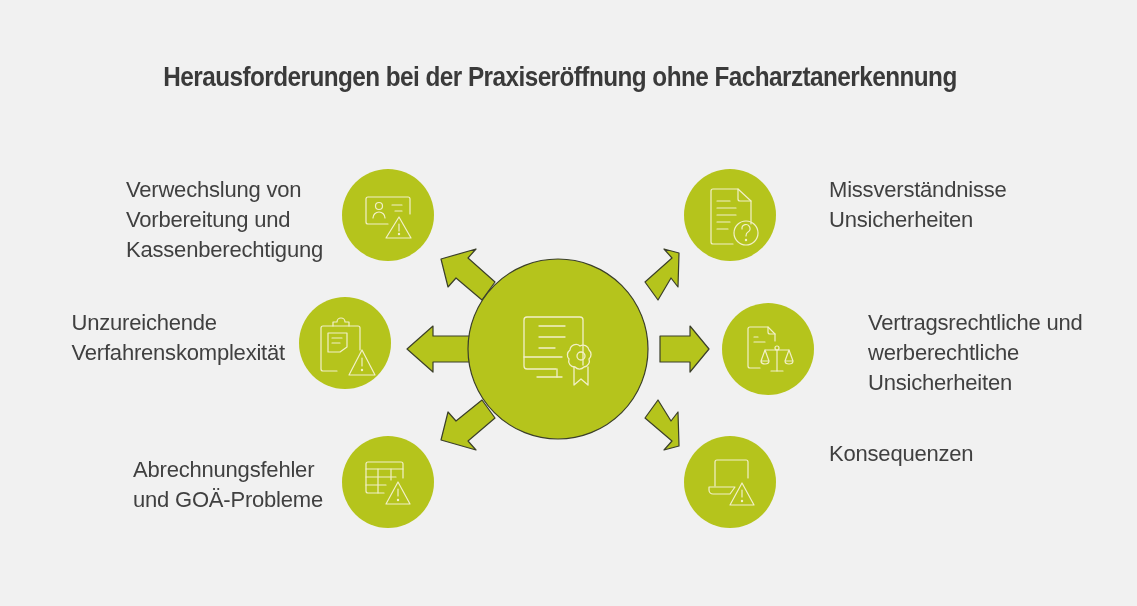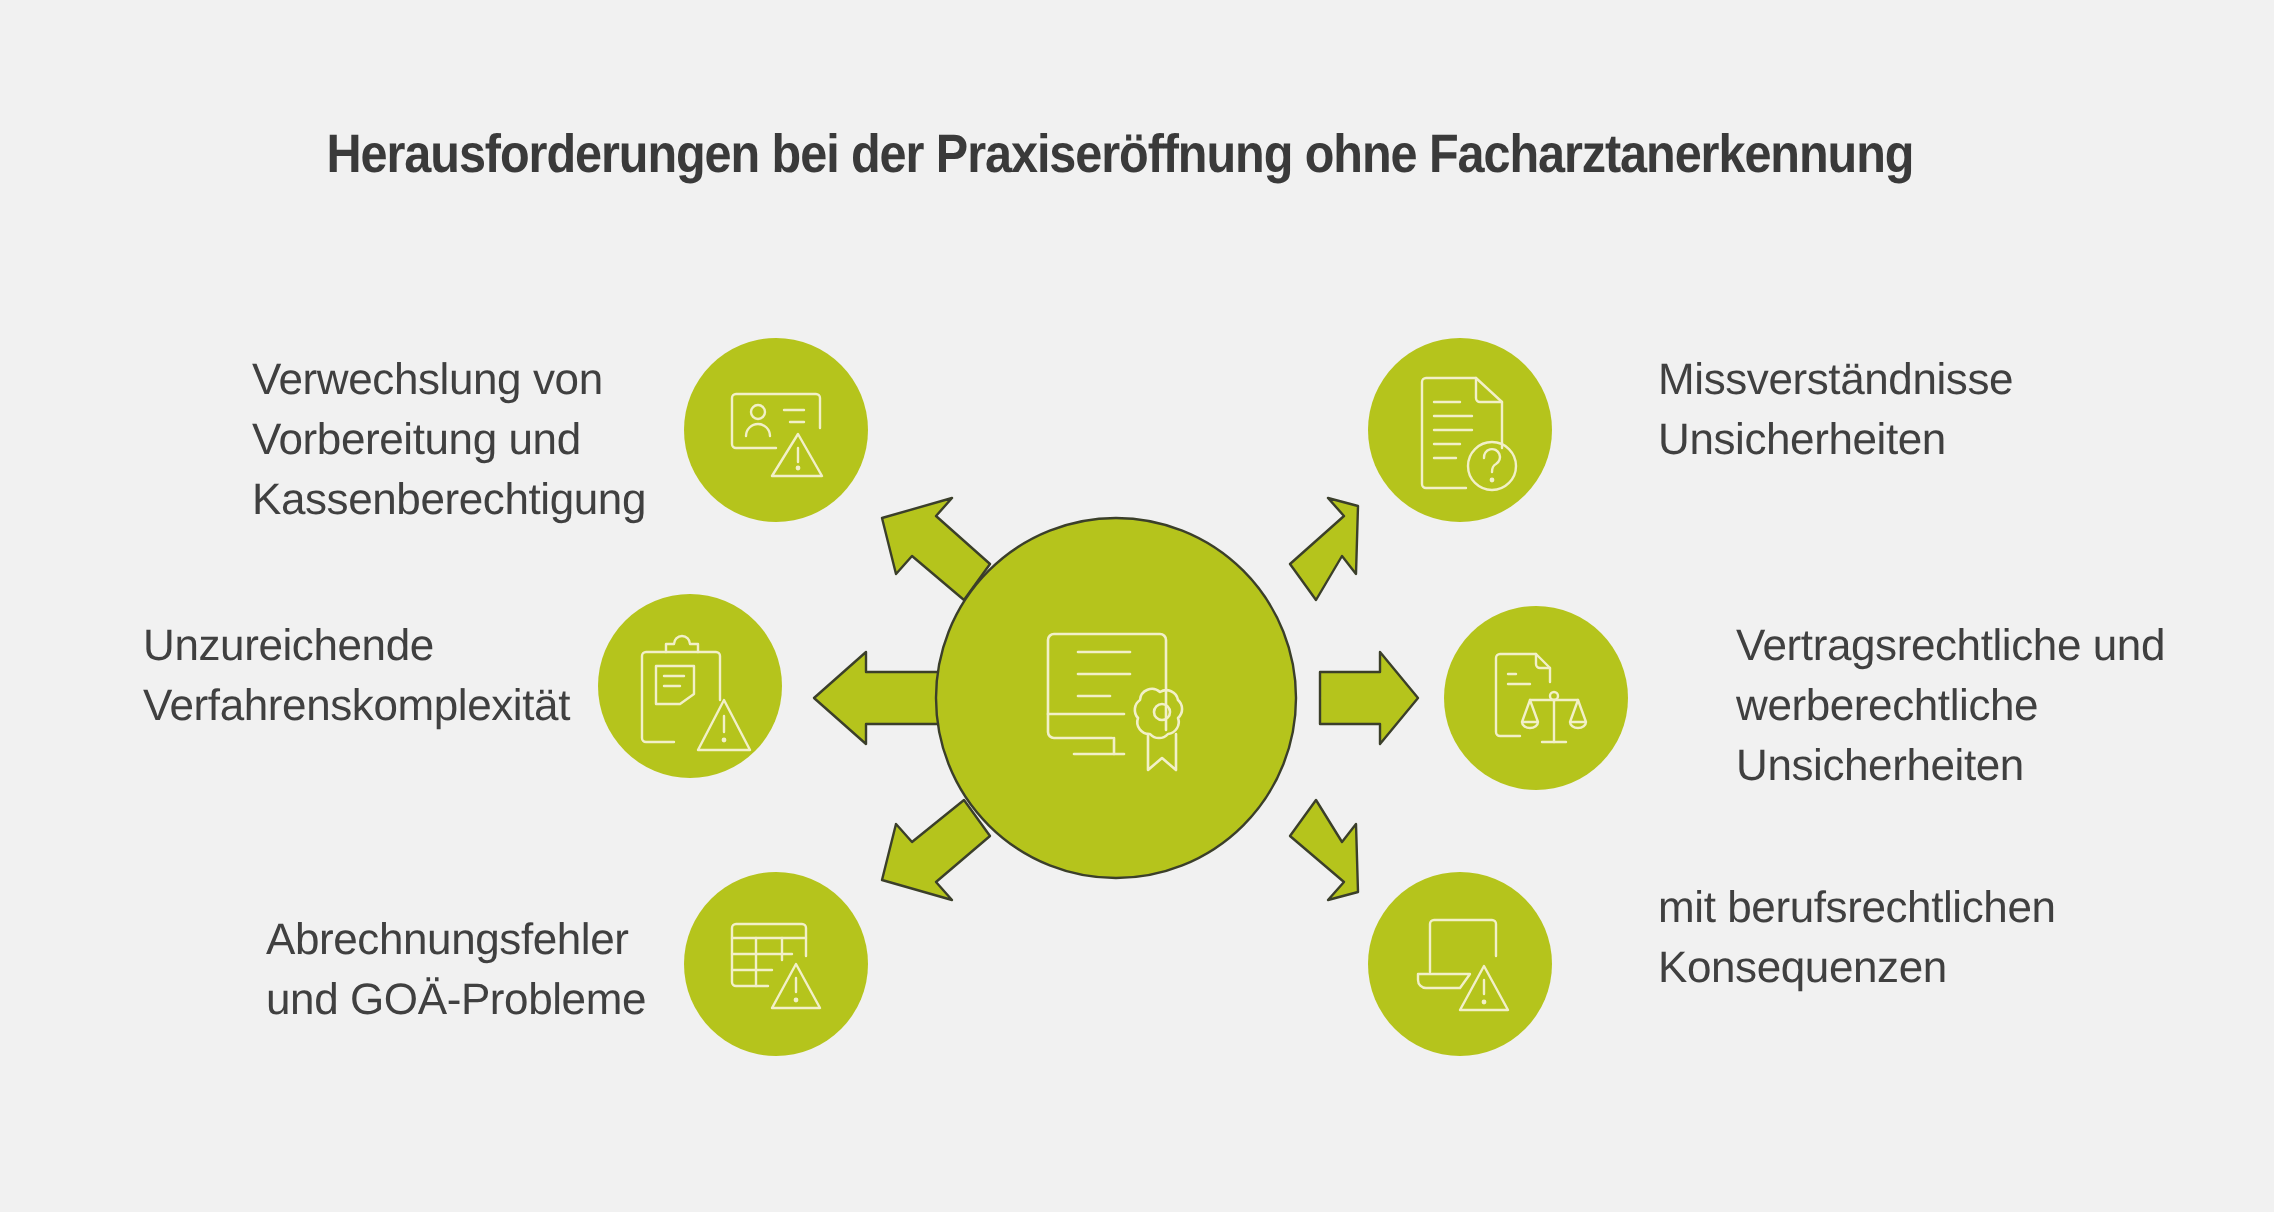--- a/index.html
+++ b/index.html
@@ -172,15 +172,14 @@
   <span>Unsicherheiten</span>
 </div>
 
 <div class="label right" style="left:836px; top:308px;">
   <span>Vertragsrechtliche und</span>
   <span>werberechtliche</span>
   <span>Unsicherheiten</span>
 </div>
 
 <div class="label right" style="left:797px; top:439px;">
-  <span>mit berufsrechtlichen</span>
   <span>Konsequenzen</span>
 </div>
 
 </body></html>

